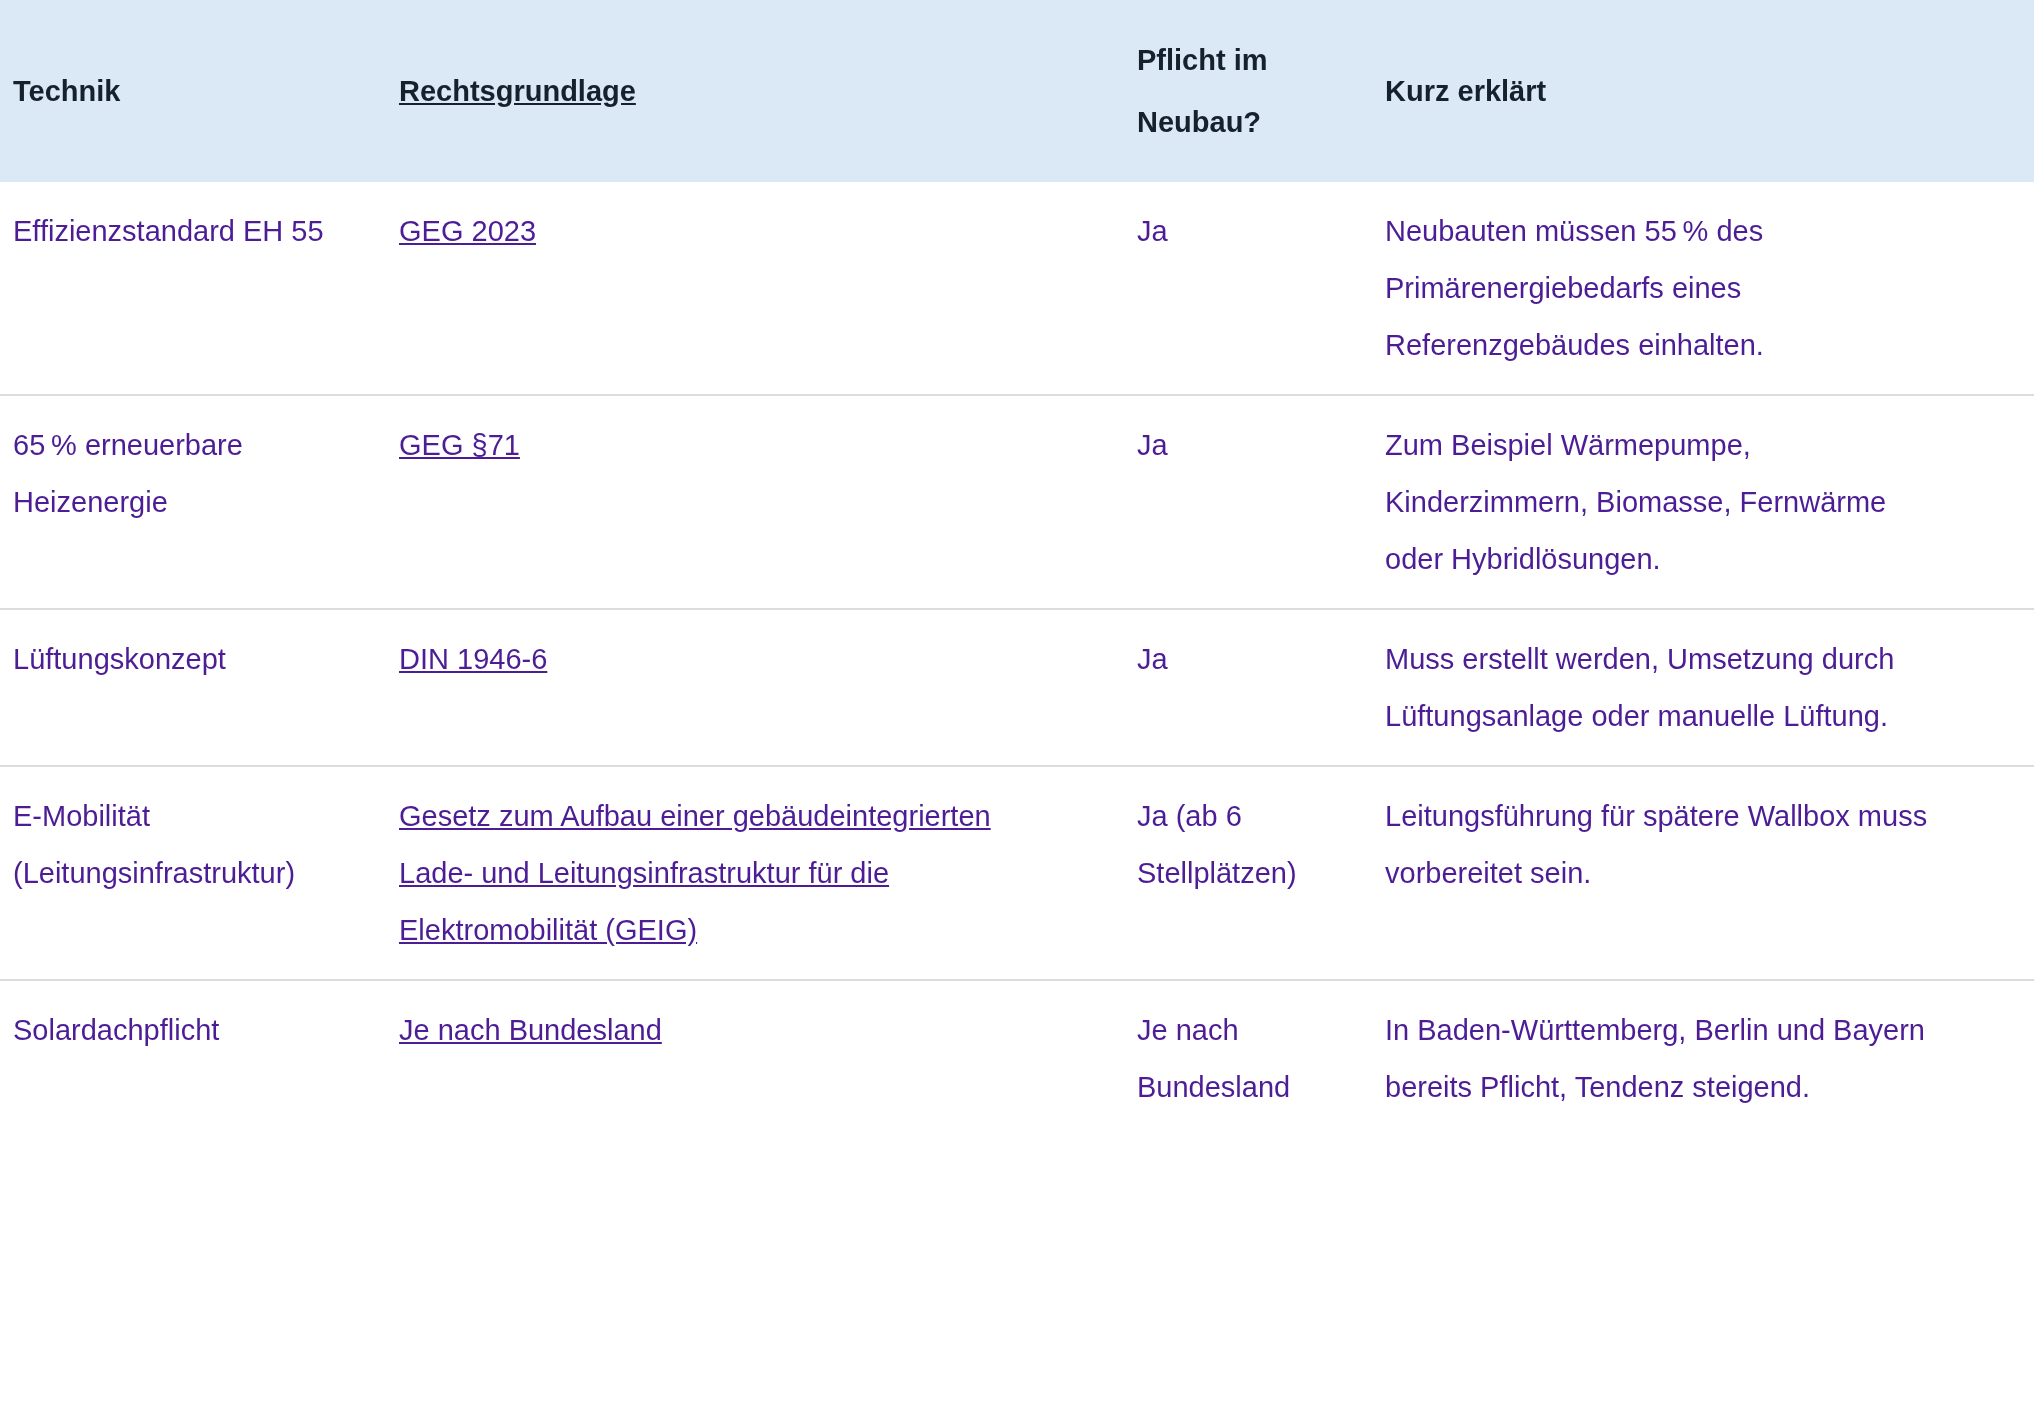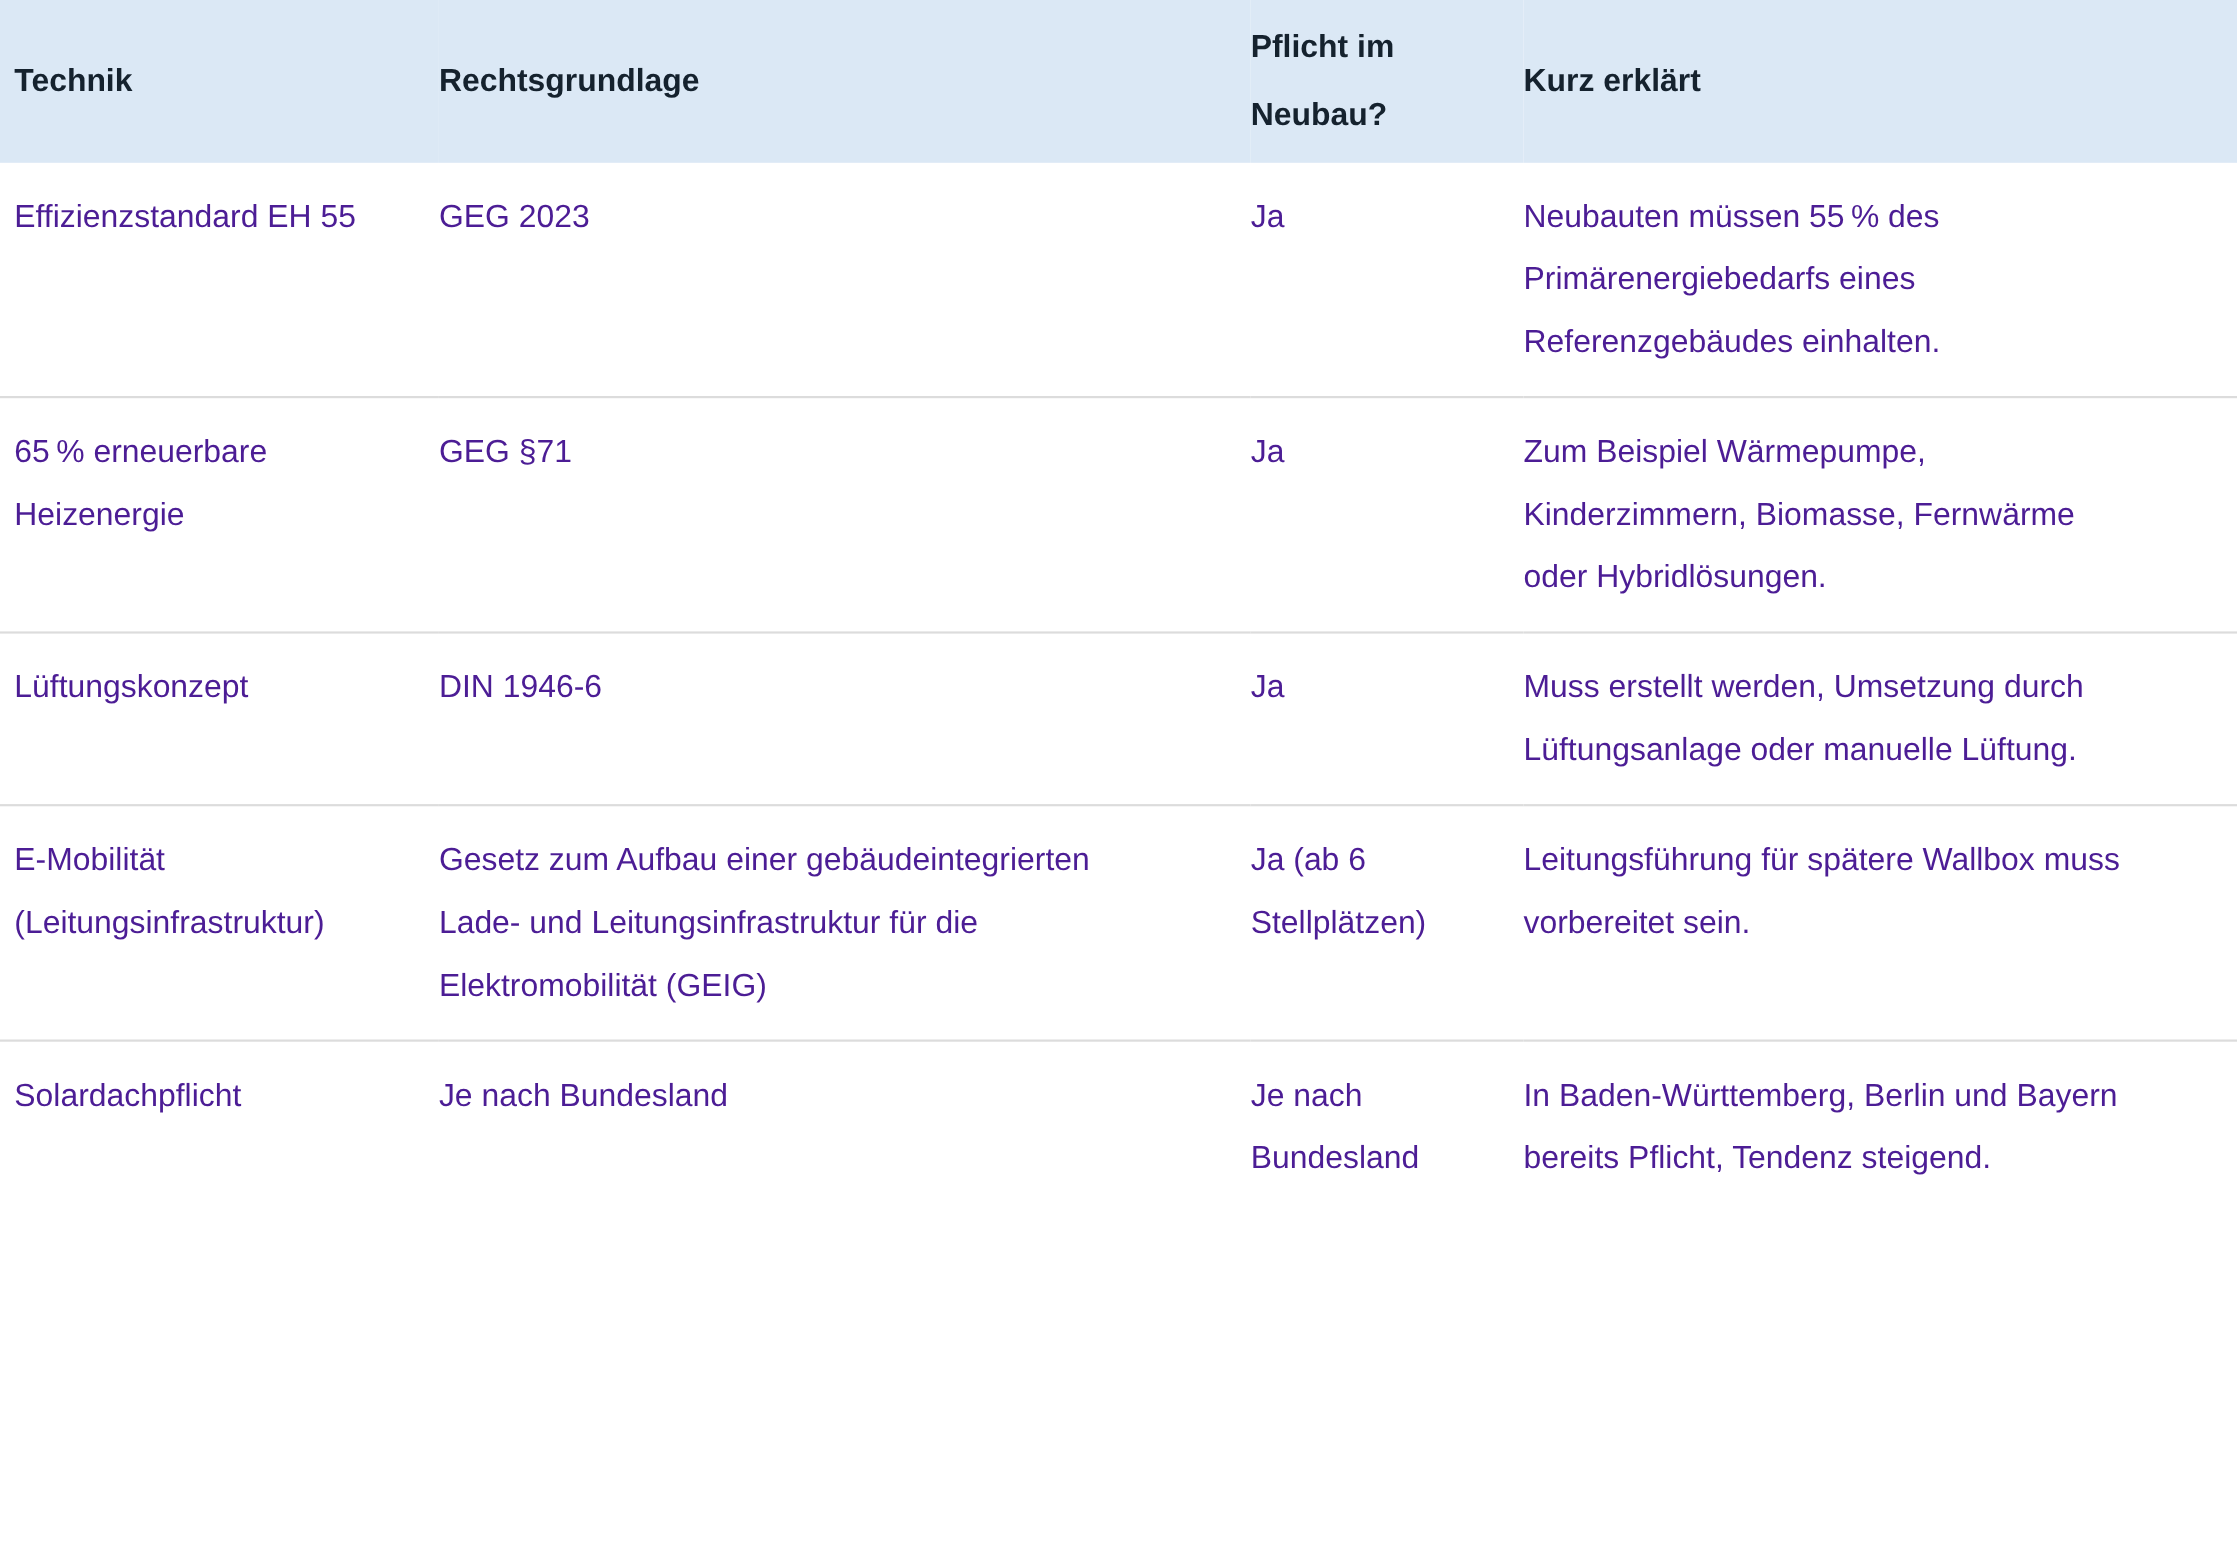--- a/index.html
+++ b/index.html
@@ -23,35 +23,35 @@
   col.c4 { width: 649px; }
 
   .req-table th {
     background: #dbe8f5;
     color: #15222e;
     font-weight: 700;
     font-size: 29px;
     line-height: 62px;
     text-align: left;
     vertical-align: middle;
-    height: 148px;
+    height: 182px;
     padding-top: 0;
     padding-bottom: 0;
   }
   .req-table td {
     font-size: 29px;
     line-height: 57px;
     vertical-align: top;
     padding-top: 21px;
     padding-bottom: 20px;
     border-bottom: 2px solid #dcdcdc;
     color: #4c1d95;
   }
   .req-table th:nth-child(1), .req-table td:nth-child(1) { padding-left: 13px; padding-right: 26px; }
-  .req-table th:nth-child(2), .req-table td:nth-child(2) { padding-left: 0; padding-right: 98px; }
+  .req-table th:nth-child(2), .req-table td:nth-child(2) { padding-left: 0; padding-right: 98px; text-decoration: underline; }
   .req-table th:nth-child(3), .req-table td:nth-child(3) { padding-left: 0; padding-right: 18px; }
   .req-table th:nth-child(4), .req-table td:nth-child(4) { padding-left: 0; padding-right: 94px; margin-left: 22px; }
 
   .req-table tbody tr:last-child td {
     border-bottom: none;
     padding-bottom: 41px;
   }
 </style>
 </head>
 <body>

